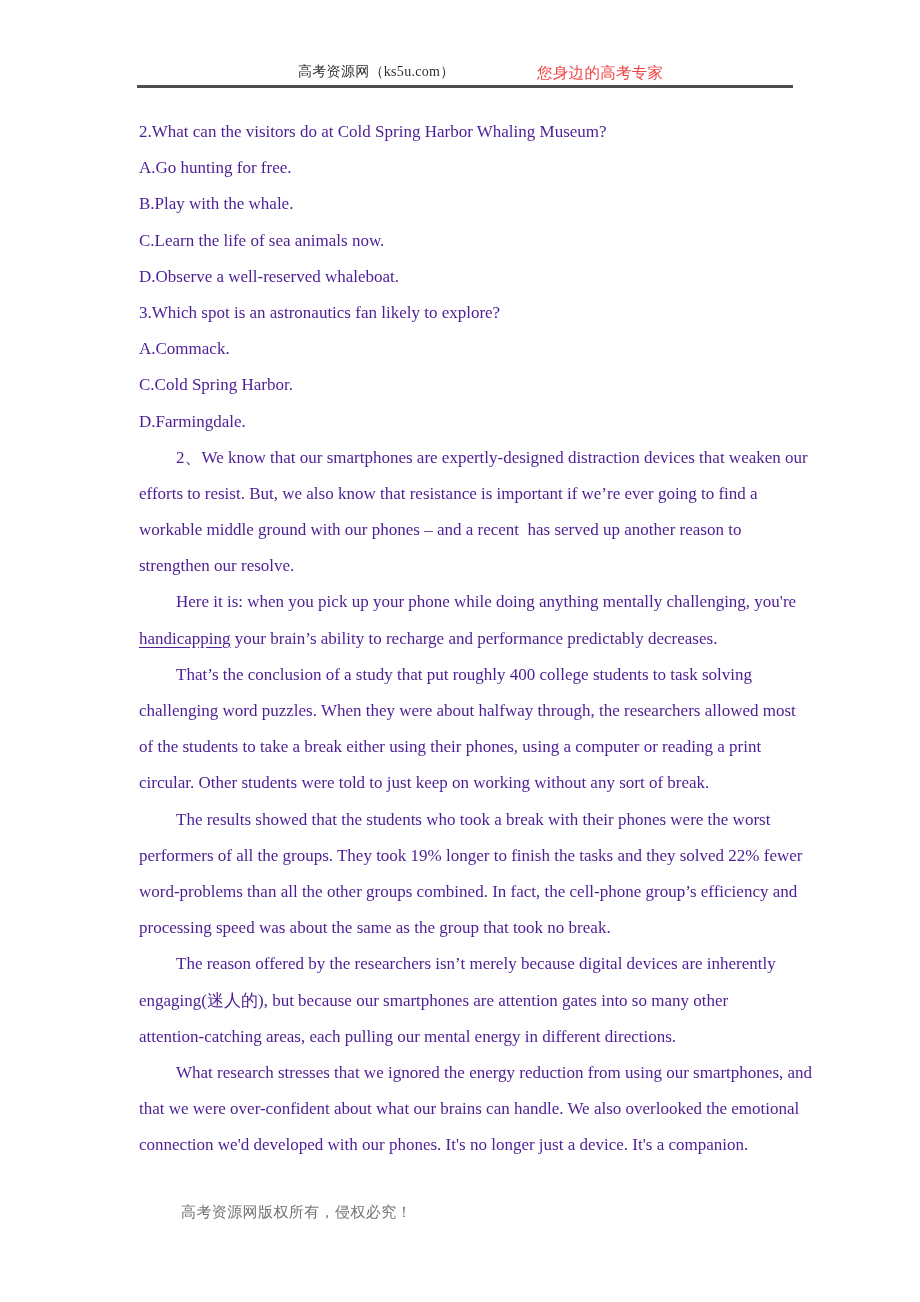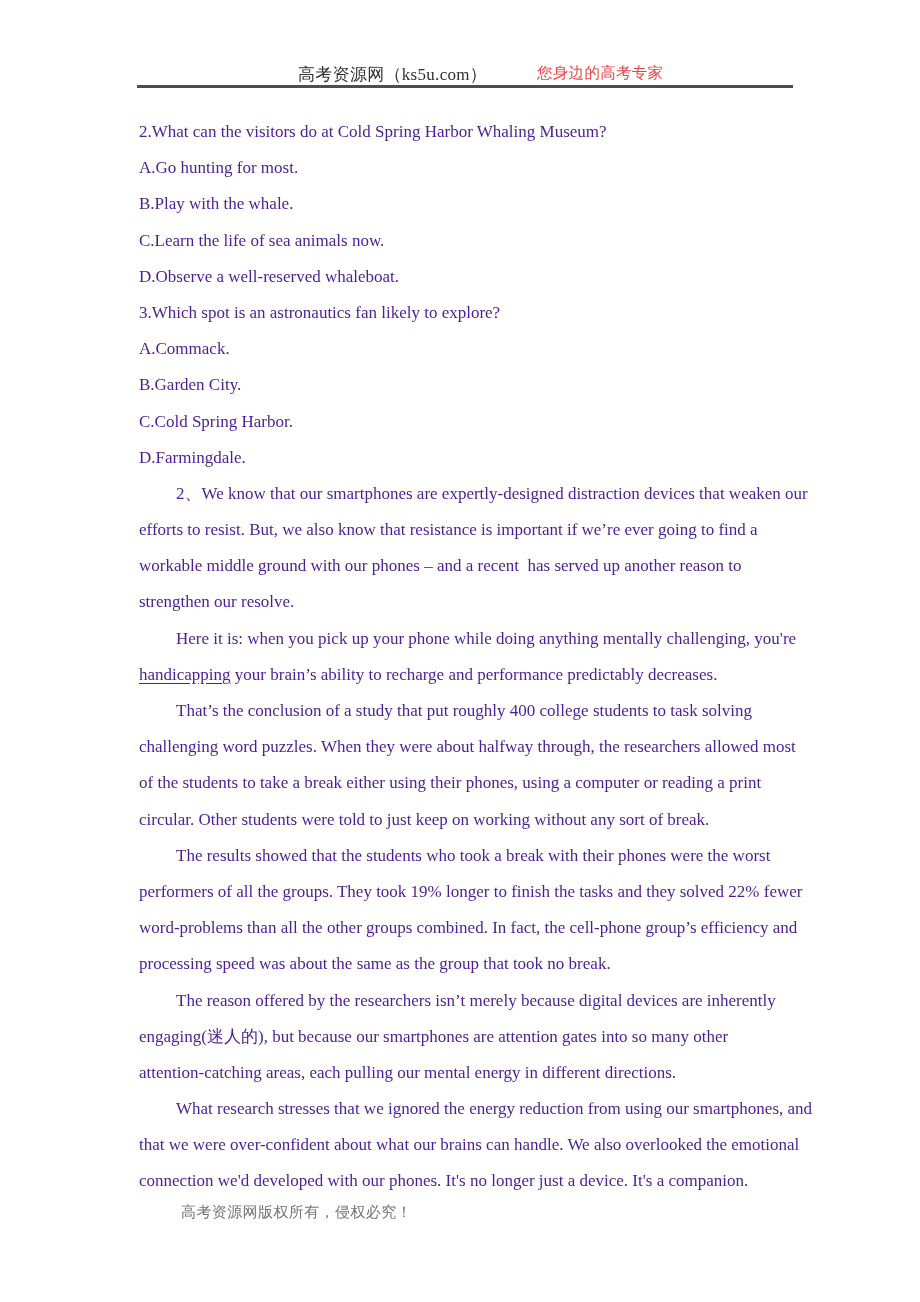--- a/index.html
+++ b/index.html
@@ -9,21 +9,21 @@
     font-family: "Liberation Serif", "DejaVu Serif", serif;
     position: relative; overflow: hidden;
   }
   .page {
     position: absolute; left: 0; top: 0;
     width: 920px; height: 1302px; background: #ffffff;
   }
   
   .header-site {
     position: absolute; left: 298px; top: 63px;
-    font-size: 17px; color: #2f2f2f; letter-spacing: 0.3px;
+    font-size: 14px; color: #2f2f2f; letter-spacing: 0.3px;
     white-space: pre;
   }
   .header-slogan {
     position: absolute; left: 537px; top: 63px;
     font-size: 15.5px; color: #ef4444; letter-spacing: 0.3px;
     white-space: pre;
   }
   .header-rule {
     position: absolute; left: 137px; top: 85px;
     width: 656px; height: 3px; background: #4d4d4d;
@@ -52,27 +52,26 @@
 <div class="page">
 
   <div class="header-site">高考资源网（ks5u.com）</div>
 
   <div class="header-slogan">您身边的高考专家</div>
 
   <div class="header-rule"></div>
 
   <div class="doc">
       <div class="line"><span>2.What can the visitors do at Cold Spring Harbor Whaling Museum?</span></div>
-      <div class="line"><span>A.Go hunting for most.</span></div>
+      <div class="line"><span>A.Go hunting for free.</span></div>
       <div class="line"><span>B.Play with the whale.</span></div>
       <div class="line"><span>C.Learn the life of sea animals now.</span></div>
       <div class="line"><span>D.Observe a well-reserved whaleboat.</span></div>
       <div class="line"><span>3.Which spot is an astronautics fan likely to explore?</span></div>
       <div class="line"><span>A.Commack.</span></div>
-      <div class="line"><span>B.Garden City.</span></div>
       <div class="line"><span>C.Cold Spring Harbor.</span></div>
       <div class="line"><span>D.Farmingdale.</span></div>
       <div class="line indent"><span>2、We know that our smartphones are expertly-designed distraction devices that weaken our</span></div>
       <div class="line"><span>efforts to resist. But, we also know that resistance is important if we’re ever going to find a</span></div>
       <div class="line"><span>workable middle ground with our phones – and a recent  has served up another reason to</span></div>
       <div class="line"><span>strengthen our resolve.</span></div>
       <div class="line indent"><span>Here it is: when you pick up your phone while doing anything mentally challenging, you're</span></div>
       <div class="line"><span class="u">handicapping</span><span> your brain’s ability to recharge and performance predictably decreases.</span></div>
       <div class="line indent"><span>That’s the conclusion of a study that put roughly 400 college students to task solving</span></div>
       <div class="line"><span>challenging word puzzles. When they were about halfway through, the researchers allowed most</span></div>

